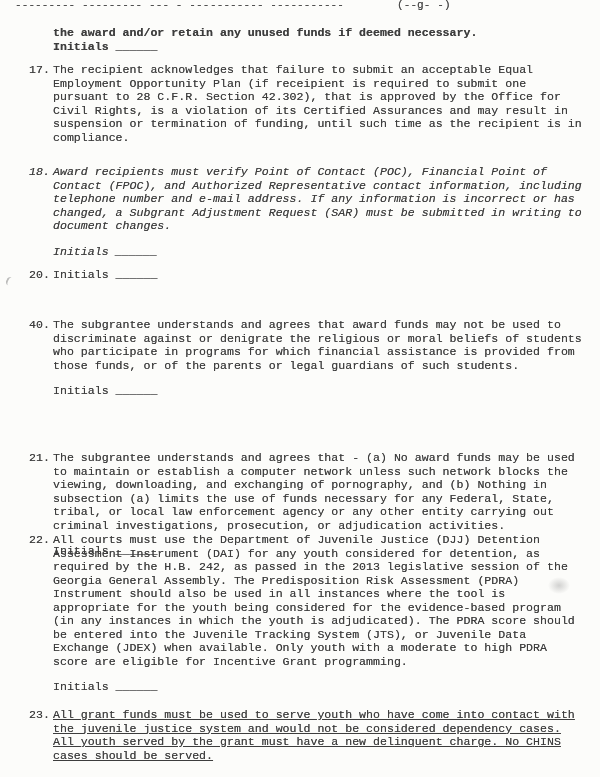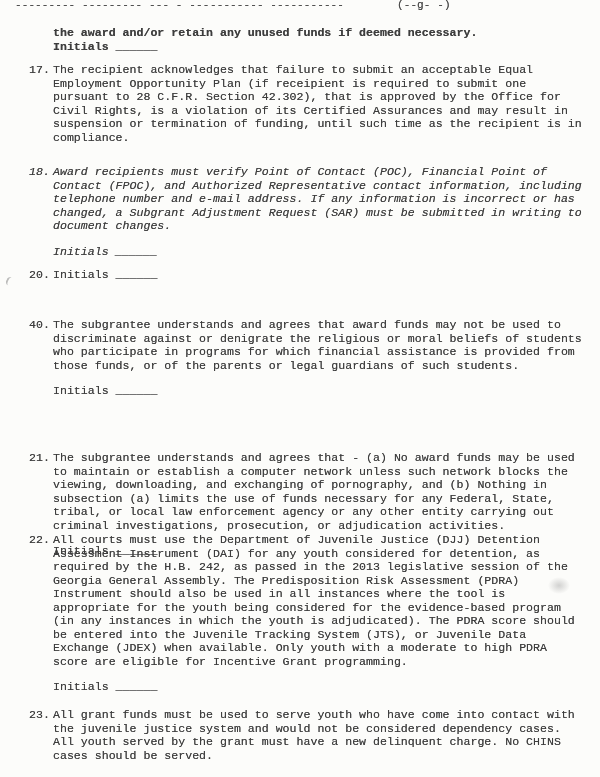--- a/index.html
+++ b/index.html
@@ -49,21 +49,21 @@
     position: absolute;
     left: 29px;
     right: 12px;
   }
   .item-17 { top: 63px; }
   .item-18 { top: 165px; font-style: italic; }
   .item-19 { top: 268px; }
   .item-20 { top: 318px; }
   .item-21 { top: 410px; margin-top: 41px; }
   .item-22 { top: 533px; }
-  .item-23 { top: 708px; }
+  .item-23 { top: 708px; text-decoration: underline; }
 
   .num {
     position: absolute;
     left: 0;
     top: 0;
     text-align: center;
   }
   .text {
     margin-left: 24px;
     white-space: pre;

